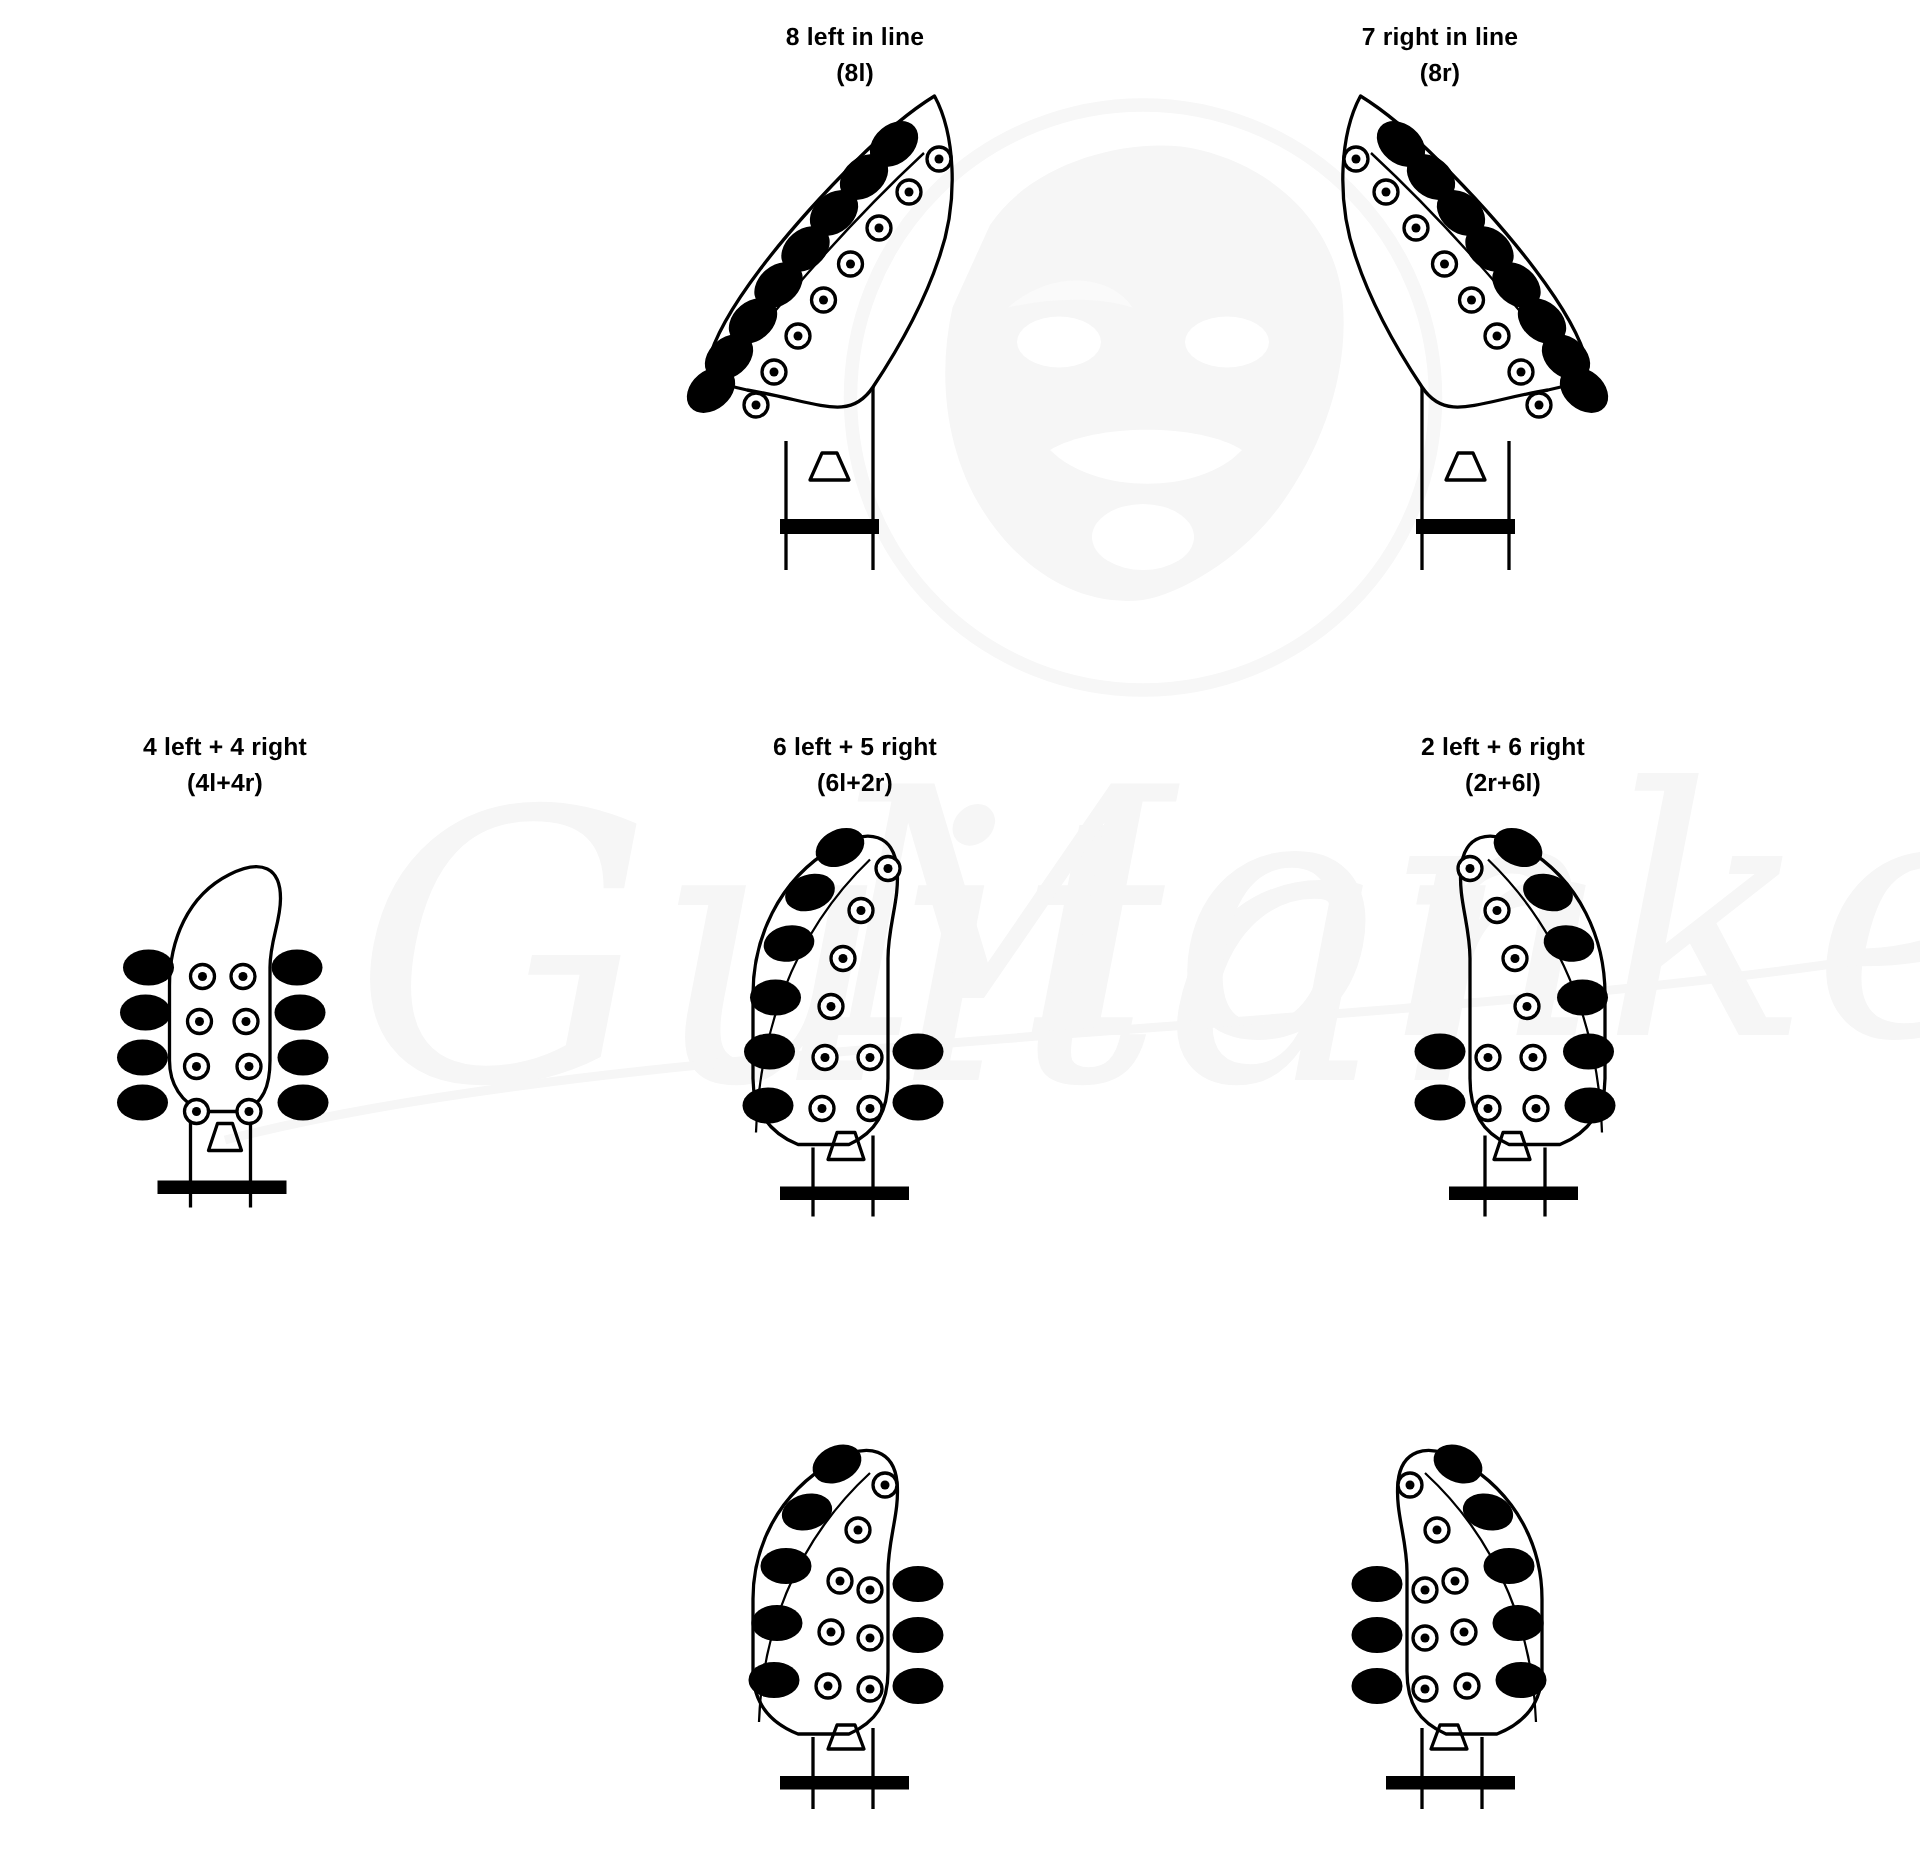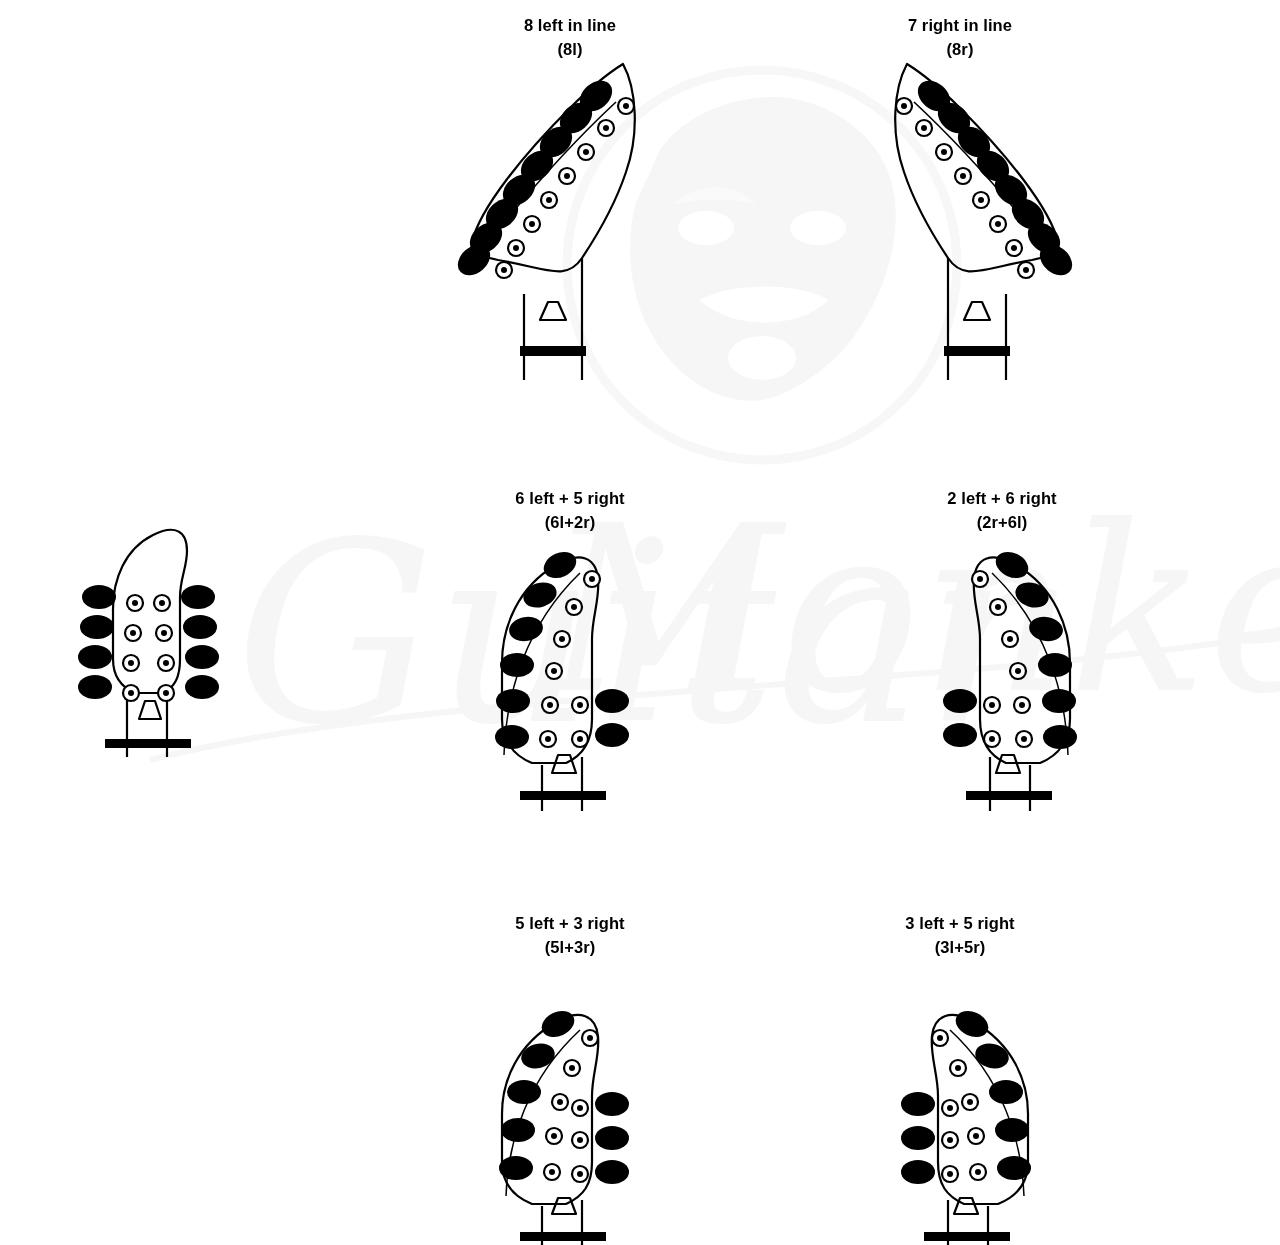--- a/index.html
+++ b/index.html
@@ -191,20 +191,24 @@
               <circle cx="92" cy="162" r="3"></circle>
             <circle cx="76" cy="186" r="3"></circle>
               <circle cx="64" cy="208" r="3"></circle>
           </g>
         </g>
       </svg>
     </div>
   </div>
 
   <div class="diagram" style="left:35px; top:487px; width:230px;">
+    <div class="caption">
+      <span>4 left + 4 right</span>
+      <span class="code">(4l+4r)</span>
+    </div>
     <div class="hs-wrap" style="margin-top:22px;">
       <svg width="230" height="260" viewBox="0 0 230 260">
         <g stroke="#000" stroke-width="2.2" fill="none" stroke-linejoin="round">
 
           <path d="M78 100 C78 70, 90 40, 118 26 C140 15, 152 22, 152 42
                    C152 58, 145 70, 145 88 L145 150 C145 168, 140 178, 128 184
                    L100 184 C86 178, 78 166, 78 150 Z"></path>
           <path d="M92 184 L92 248 M132 184 L132 248"></path>
           <rect x="70" y="230" width="86" height="9" fill="#000" stroke="none"></rect>
           <path d="M104 210 L110 192 L120 192 L126 210 Z"></path>
@@ -361,24 +365,20 @@
           <g fill="#000">
             <circle cx="140" cy="162" r="3"></circle>
               <circle cx="140" cy="196" r="3"></circle>
           </g>
         </g>
       </svg>
     </div>
   </div>
 
   <div class="diagram" style="left:440px; top:912px; width:260px;">
-    <div class="caption">
-      <span>5 left + 3 right</span>
-      <span class="code">(5l+3r)</span>
-    </div>
     <div class="hs-wrap" style="margin-top:44px;">
       <svg width="260" height="260" viewBox="0 0 260 260">
         <g stroke="#000" stroke-width="2.2" fill="none" stroke-linejoin="round">
           <path d="M62 110 C62 76, 78 40, 116 18 C140 4, 156 12, 158 32
                    C160 52, 152 70, 152 92 L152 158 C152 180, 144 192, 126 200
                    L92 200 C72 192, 62 178, 62 158 Z"></path>
           <path d="M102 202 L102 250 M142 196 L142 250"></path>
           <rect x="80" y="228" width="86" height="9" fill="#000" stroke="none"></rect>
           <path d="M112 210 L118 194 L130 194 L136 210 Z"></path>
           <path d="M66 192 C68 136, 88 74, 140 26" stroke-width="1.5"></path>
@@ -419,24 +419,20 @@
         <g fill="#000">
           <circle cx="140" cy="104" r="3"></circle>
             <circle cx="140" cy="136" r="3"></circle>
           <circle cx="140" cy="170" r="3"></circle>
         </g>
       </svg>
     </div>
   </div>
 
   <div class="diagram" style="left:830px; top:912px; width:260px;">
-    <div class="caption">
-      <span>3 left + 5 right</span>
-      <span class="code">(3l+5r)</span>
-    </div>
     <div class="hs-wrap" style="margin-top:44px;">
       <svg width="260" height="260" viewBox="0 0 260 260">
         <g transform="translate(260,0) scale(-1,1)">
           <g stroke="#000" stroke-width="2.2" fill="none" stroke-linejoin="round">
             <path d="M62 110 C62 76, 78 40, 116 18 C140 4, 156 12, 158 32
                      C160 52, 152 70, 152 92 L152 158 C152 180, 144 192, 126 200
                      L92 200 C72 192, 62 178, 62 158 Z"></path>
             <path d="M102 202 L102 250 M142 196 L142 250"></path>
             <rect x="80" y="228" width="86" height="9" fill="#000" stroke="none"></rect>
             <path d="M112 210 L118 194 L130 194 L136 210 Z"></path>

